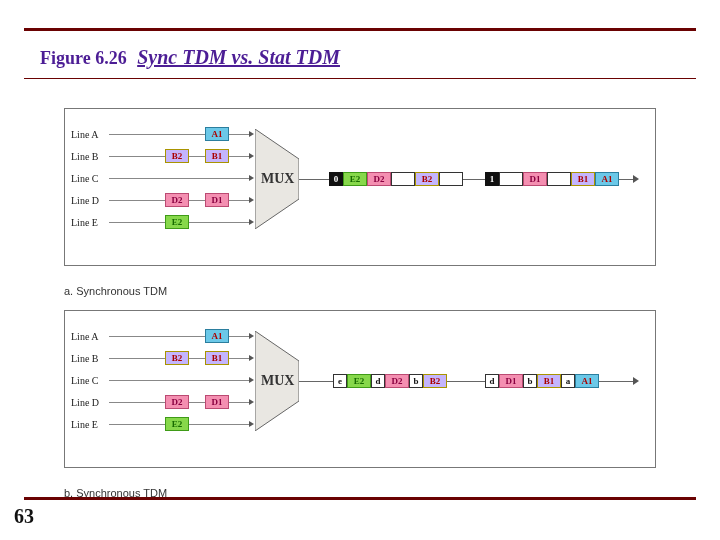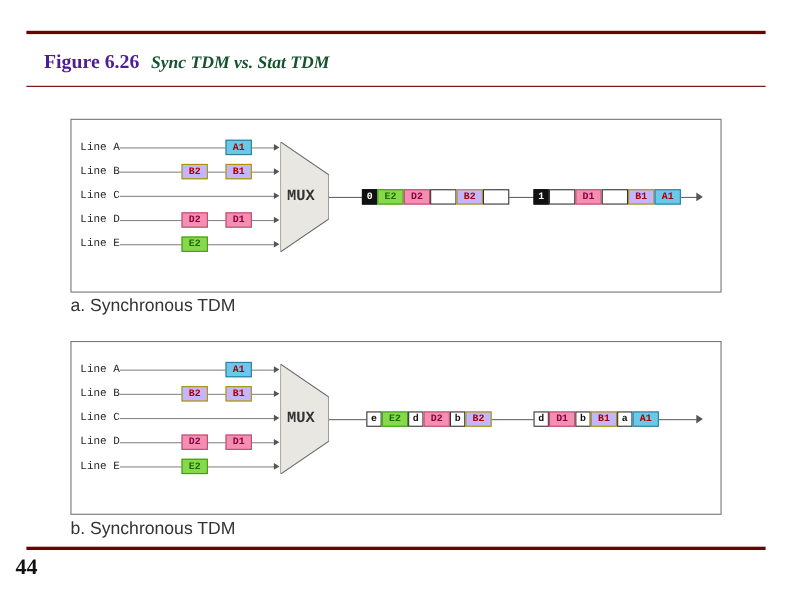--- a/index.html
+++ b/index.html
@@ -8,33 +8,33 @@
     width: 720px;
     height: 540px;
     background: #ffffff;
     font-family: "Times New Roman", serif;
     position: relative;
   }
   .rule { position:absolute; left:24px; right:24px; height:3px; background:#6a0202; }
   .rule.thin { height:1px; }
   .title-row { position:absolute; left:40px; top:46px; font-size:18px; }
   .title-row .fignum { font-weight:bold; color:#4c1d95; }
-  .title-row .figtitle { font-weight:bold; font-style:italic; color:#14532d; margin-left:6px; font-size:16px; }
+  .title-row .figtitle { font-weight:bold; font-style:italic; color:#4c1d95; margin-left:6px; font-size:20px;text-decoration:underline; }
   .pagenum { position:absolute; left:14px; bottom:12px; font-size:20px; font-weight:bold; color:#111; }
 
   .panel {
     position:absolute; left:64px; right:64px; border:1px solid #777; background:#fff;
   }
   .panel.a { top:108px; height:158px; }
   .panel.b { top:310px; height:158px; }
-  .caption { position:absolute; left:64px; font-family:Arial,Helvetica,sans-serif; font-size:16px; color:#333; }
+  .caption { position:absolute; left:64px; font-family:Arial,Helvetica,sans-serif; font-size:11px; color:#333;margin-top:15px; }
   .caption.a { top:270px; }
   .caption.b { top:472px; }
 
-  .panel-inner { position:relative; width:100%; height:100%; font-family:Liberation Mono, monospace; font-size:10px;text-align:right; }
+  .panel-inner { position:relative; width:100%; height:100%; font-family:Liberation Serif, serif; font-size:10px; }
 
   .line-row { position:absolute; left:6px; height:18px; display:flex; align-items:center; }
   .line-label { width:38px; color:#222; font-size:10px; }
   .wire { height:1px; background:#888; position:absolute; }
   .arrowhead {
     width:0; height:0; border-top:4px solid transparent; border-bottom:4px solid transparent; border-left:6px solid #555;
     position:absolute;
   }
   .arrowhead.small { border-top-width:3px; border-bottom-width:3px; border-left-width:5px; }
 
@@ -202,13 +202,13 @@
       <div class="slot flag">b</div>
       <div class="slot c-yellow">B1</div>
       <div class="slot flag">a</div>
       <div class="slot c-blue">A1</div>
     </div>
   </div>
 </div>
 <div class="caption b">b. Synchronous TDM</div>
 
 <div class="rule" style="bottom:40px;"></div>
-<div class="pagenum">44</div>
+<div class="pagenum">63</div>
 
 </body></html>

